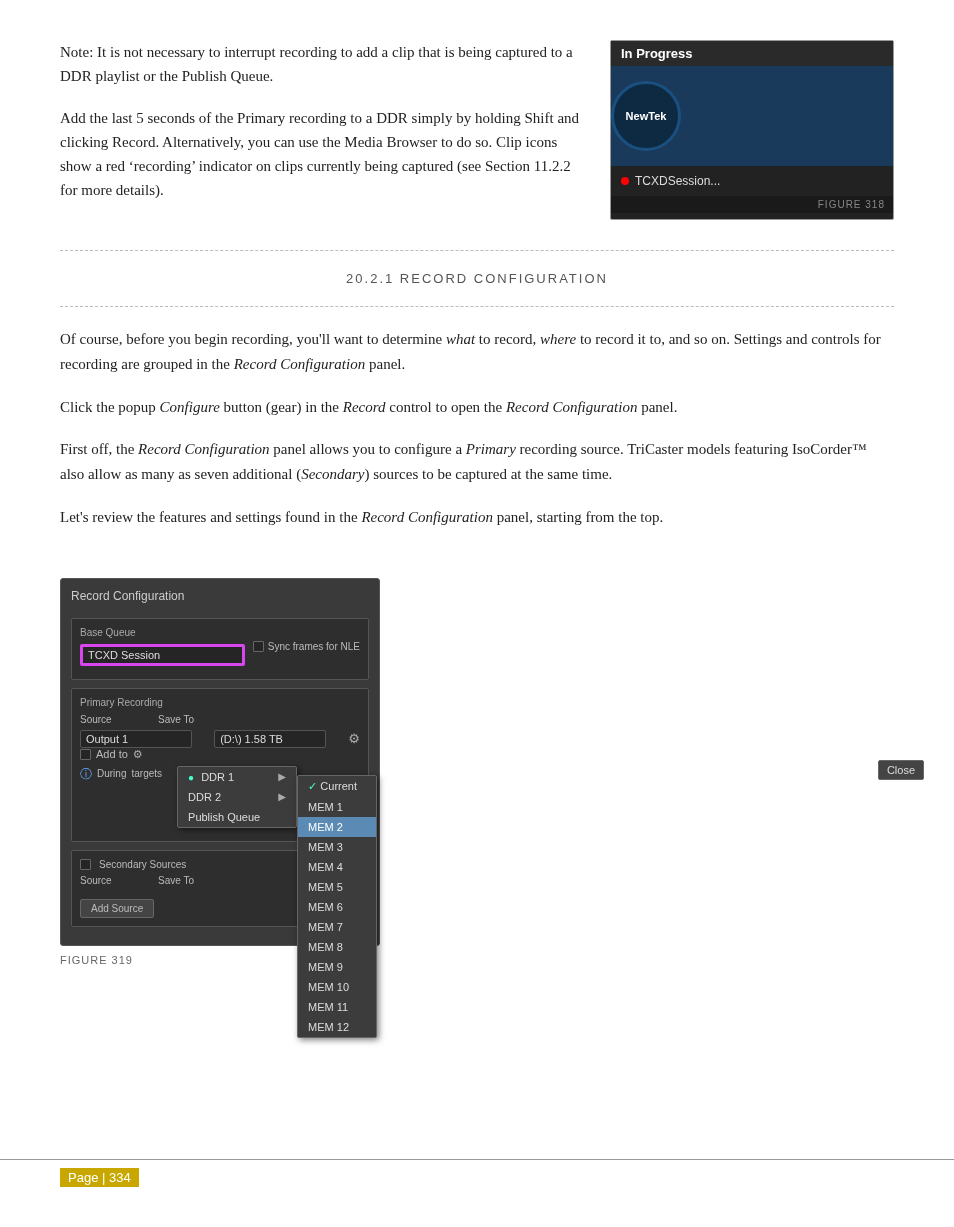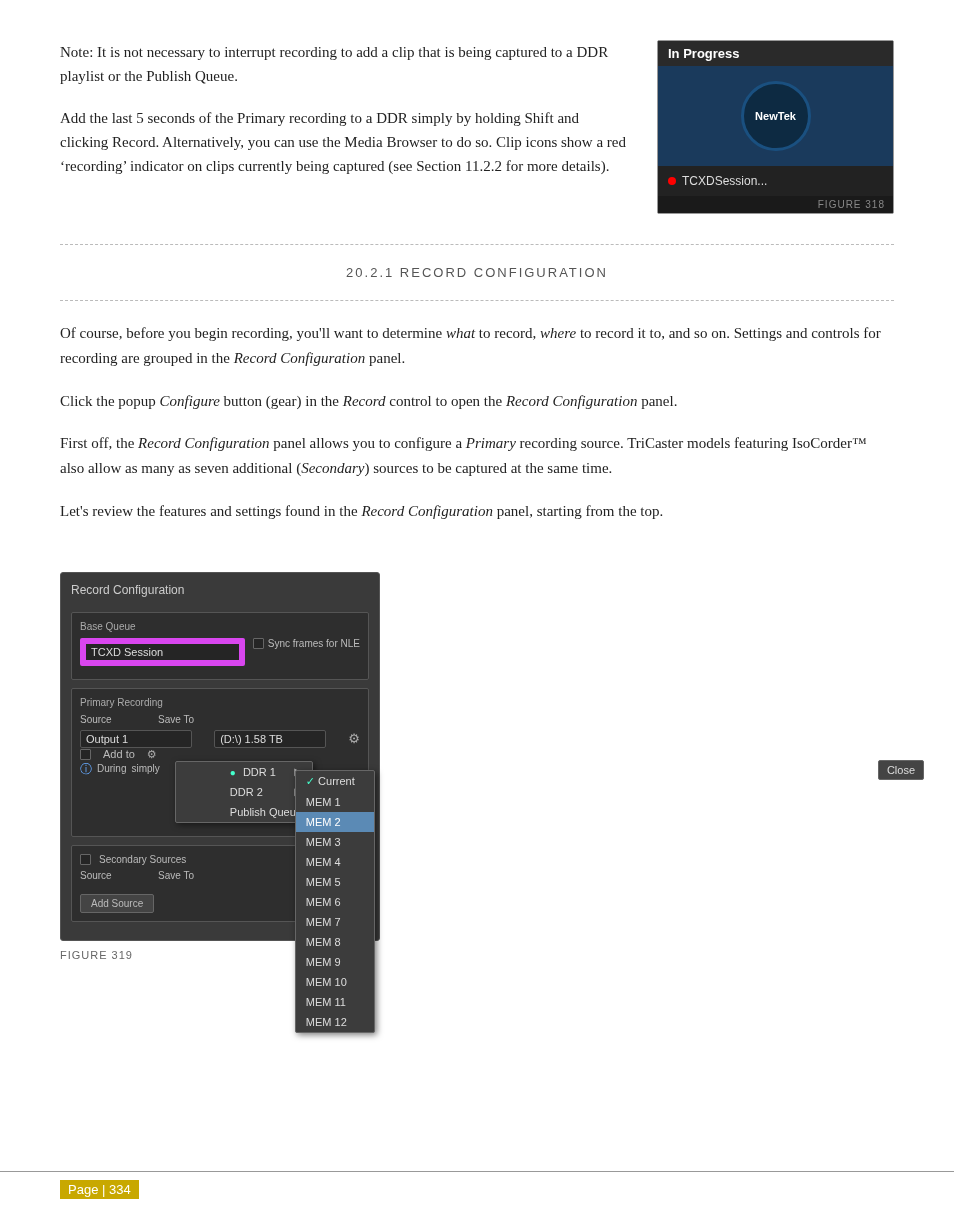--- a/index.html
+++ b/index.html
@@ -28,21 +28,21 @@
       flex: 1;
       font-size: 15px;
       line-height: 1.6;
     }
 
     .top-text p {
       margin-bottom: 18px;
     }
 
     .figure-318 {
-      width: 237px;
+      width: 284px;
       flex-shrink: 0;
       background: #222;
       border: 1px solid #999;
       border-radius: 2px;
       overflow: hidden;
     }
 
     .figure-318-header {
       background: #2a2a2a;
       color: #fff;
@@ -50,21 +50,20 @@
       font-size: 13px;
       padding: 5px 10px;
       font-weight: bold;
     }
 
     .figure-318-image {
       background: #1a3a5c;
       height: 100px;
       display: flex;
       align-items: center;
-      justify-content: center;
       overflow: hidden;
     }
 
     .newtek-logo {
       background: #0d2a42;
       border-radius: 50%;
       width: 70px;
       height: 70px;
       display: flex;
       align-items: center;
@@ -185,21 +184,21 @@
 
     .panel-row {
       display: flex;
       align-items: center;
       gap: 8px;
       margin-bottom: 5px;
     }
 
     .panel-field {
       background: #252525;
-      border: 6px solid #d946ef;
+      border: 3px solid #d946ef;
       color: #ddd;
       padding: 2px 5px;
       border-radius: 2px;
       font-size: 11px;
       flex: 1;
     }
 
     .panel-label-col {
       color: #bbb;
       font-size: 10px;
@@ -240,21 +239,22 @@
     }
 
     .gear-icon {
       color: #aaa;
       font-size: 13px;
     }
 
     .add-to-row {
       display: flex;
       align-items: center;
-      gap: 12px;
+      gap: 5px;
+      margin-bottom: 5px;
     }
 
     .add-to-label {
       color: #bbb;
       font-size: 11px;
     }
 
     
     .dropdown-overlay {
       position: absolute;
@@ -273,21 +273,20 @@
       box-shadow: 2px 2px 6px rgba(0,0,0,0.5);
     }
 
     .menu-item {
       padding: 4px 10px;
       color: #ddd;
       cursor: pointer;
       display: flex;
       align-items: center;
       justify-content: space-between;
-      margin-left: 44px;
     }
 
     .menu-item .check-mark {
       color: #4fc;
       margin-right: 4px;
       font-size: 10px;
     }
 
     .menu-item .arrow {
       color: #aaa;
@@ -370,21 +369,21 @@
       color: #ddd;
       padding: 3px 8px;
       border-radius: 2px;
       font-size: 11px;
       font-family: Arial, sans-serif;
     }
 
     
     .page-footer {
       position: absolute;
-      bottom: 20px;
+      bottom: 32px;
       left: 0;
       right: 0;
       border-top: 1px solid #999;
       padding: 8px 60px;
     }
 
     .page-number {
       display: inline-block;
       background: #c8a800;
       color: #fff;
@@ -460,21 +459,21 @@
           </div>
           <div class="add-to-row">
             <span class="checkbox-mock"></span>
             <span class="add-to-label">Add to</span>
             <span class="gear-icon" style="font-size:11px;">⚙</span>
           </div>
 
           <div class="during-row" style="position:relative;">
             <span class="info-icon">ⓘ</span>
             <span class="during-label">During</span>
-            <span class="during-label">simply</span>
+            <span class="during-label">targets</span>
 
             <div class="dropdown-overlay" style="position:relative; top:0; left:10px;">
               <div class="menu-popup" style="position:relative;">
                 <div class="menu-item">
                   <span>
                     <span class="check-mark">●</span>
                     <span>DDR 1</span>
                   </span>
                   <span class="arrow">▶</span>
                 </div>

